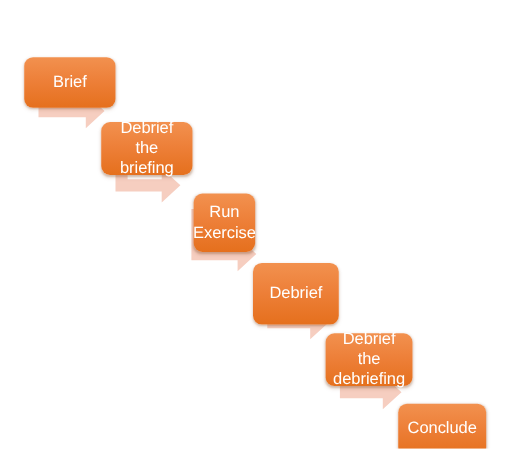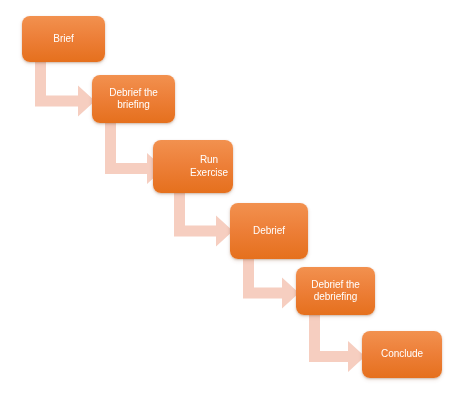--- a/index.html
+++ b/index.html
@@ -28,28 +28,29 @@
   .node {
     position: absolute;
     box-sizing: border-box;
     border-radius: 8px;
     display: flex;
     align-items: center;
     justify-content: center;
     text-align: center;
     color: #ffffff;
     font-family: "Liberation Sans", sans-serif;
-    font-size: 10px;
+    font-size: 15px;
     line-height: 1.22;
     font-weight: 400;
     letter-spacing: -0.05px;
-    padding: 2px 5px;
+    padding: 2px 15px;
     background: linear-gradient(180deg, #f2914f 0%, #ed7f38 48%, #e5701d 100%);
     box-shadow: 0 1px 2px rgba(120, 60, 20, 0.28), 0 2px 4px rgba(120, 60, 20, 0.12);
     z-index: 2;
+    margin-top: 36px;
   }
   .node-label {
     display: block;
     white-space: pre-line;
   }
 </style>
 </head>
 <body>
 
 <div id="canvas">
@@ -63,21 +64,21 @@
     </svg>
 
   <div id="node-layer">
       <div class="node" style="left: 22px; top: 16px; width: 83px; height: 46px;">
         <span class="node-label">Brief</span>
       </div>
       <div class="node" style="left: 92px; top: 75px; width: 83px; height: 48px;">
         <span class="node-label">Debrief the
 briefing</span>
       </div>
-      <div class="node" style="left: 153px; top: 140px; width: 80px; height: 53px; justify-content: flex-end;">
+      <div class="node" style="left: 176px; top: 140px; width: 56px; height: 53px;">
         <span class="node-label">Run
 Exercise</span>
       </div>
       <div class="node" style="left: 230px; top: 203px; width: 78px; height: 56px;">
         <span class="node-label">Debrief</span>
       </div>
       <div class="node" style="left: 296px; top: 267px; width: 79px; height: 48px;">
         <span class="node-label">Debrief the
 debriefing</span>
       </div>

